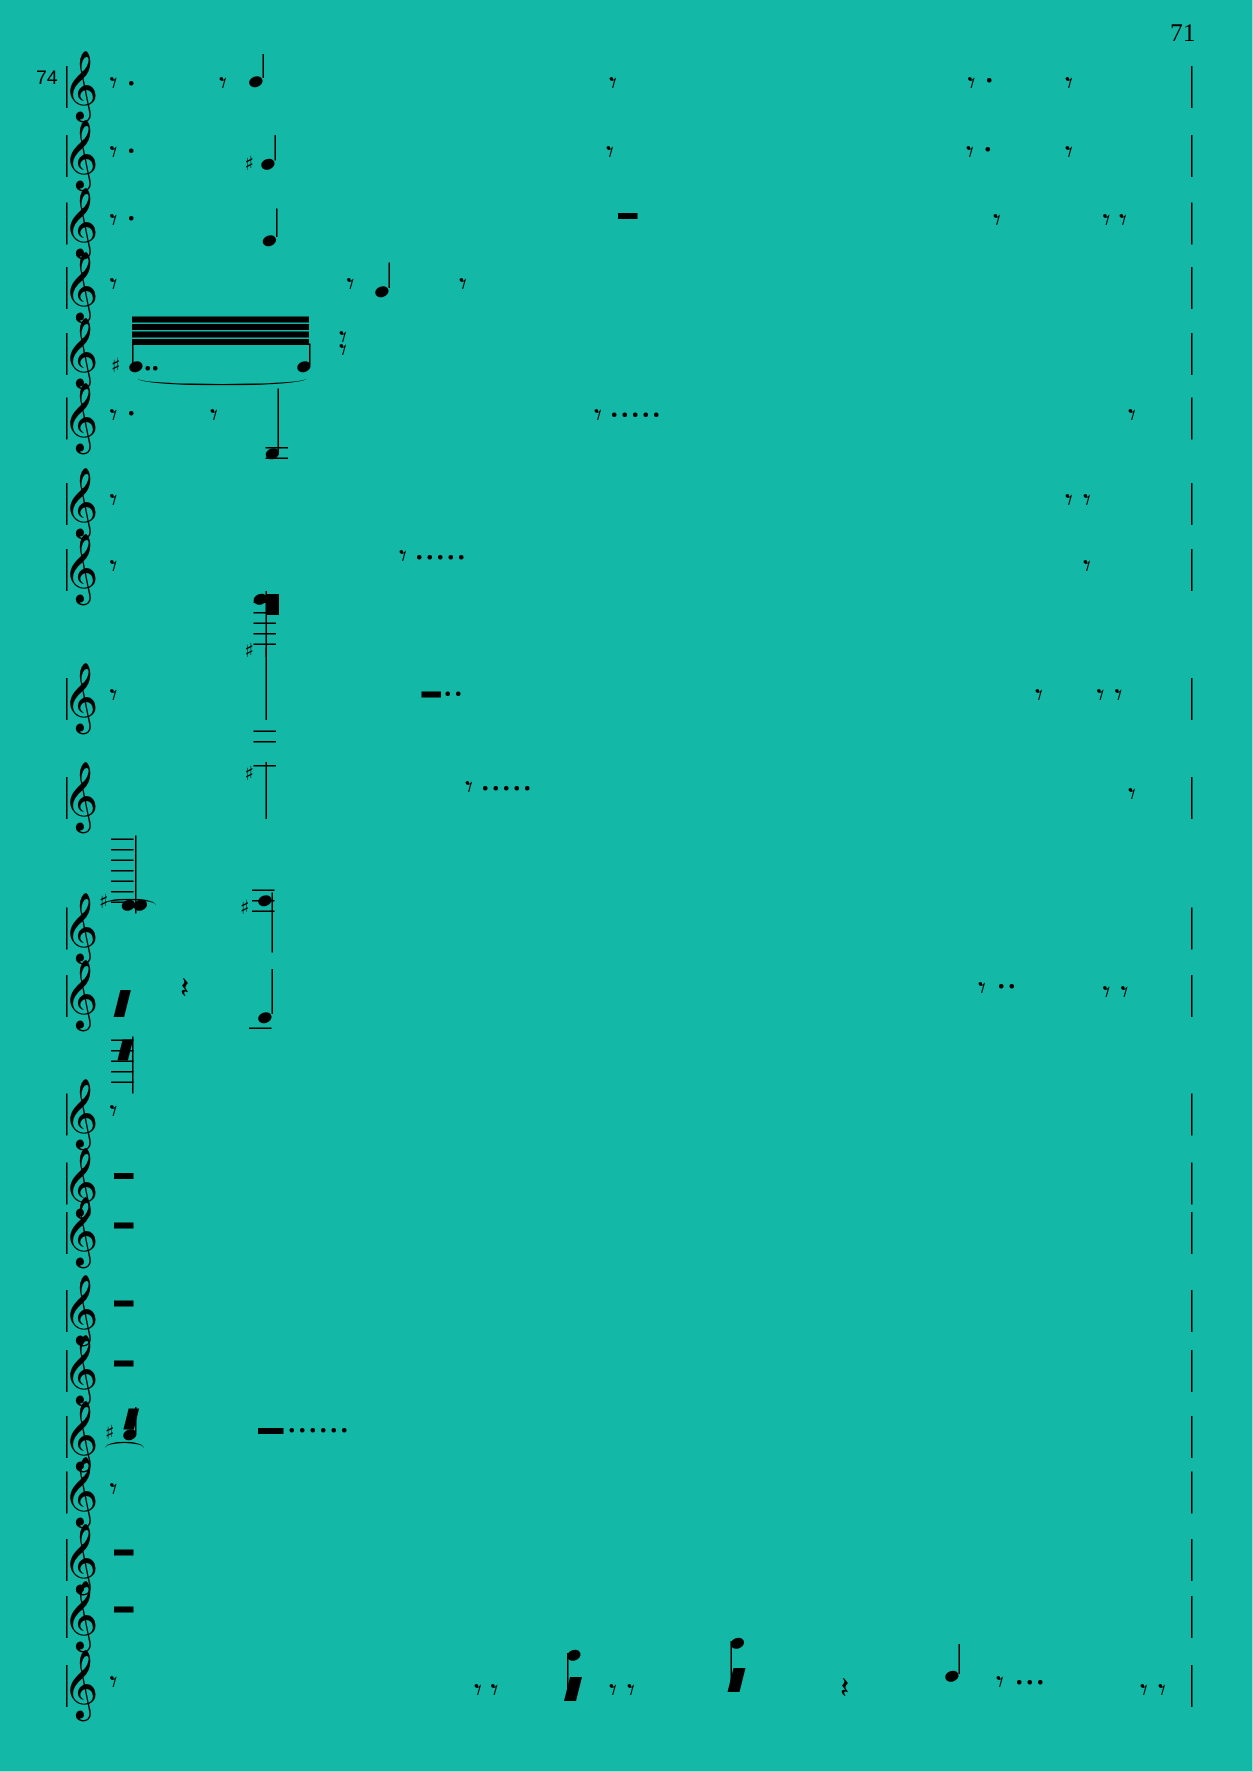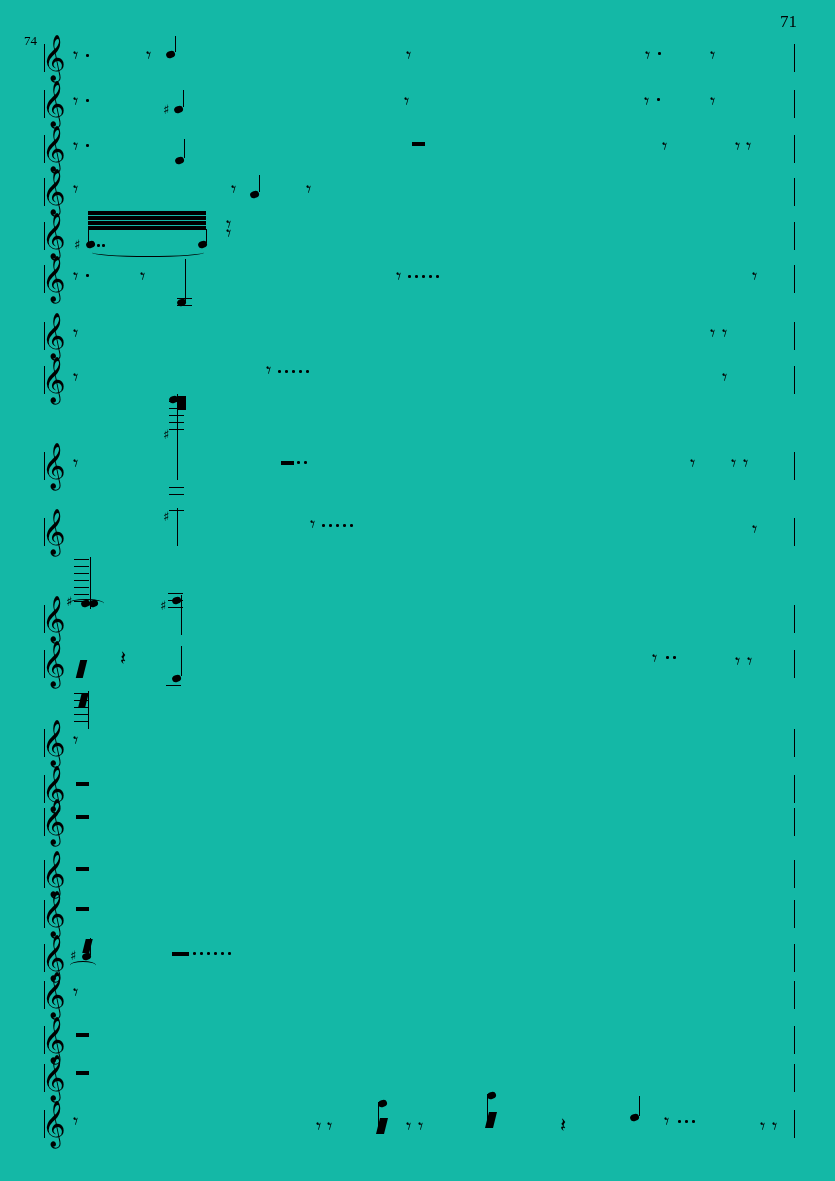--- a/index.html
+++ b/index.html
@@ -21,24 +21,24 @@
     position: absolute;
     top: 12px;
     right: 38px;
     font-size: 17px;
     color: #000;
     font-family: "Liberation Serif", serif;
   }
   .measure-number {
     position: absolute;
     left: 24px;
-    top: 33px;
+    top: 44px;
     font-size: 13px;
     color: #000;
-    font-family: Liberation Serif, serif;
+    font-family: Liberation Sans, sans-serif;
   }
   
   .stave {
     position: absolute;
     left: 0;
     height: 0;
   }
   .sl {
     position: absolute;
     left: 0;

